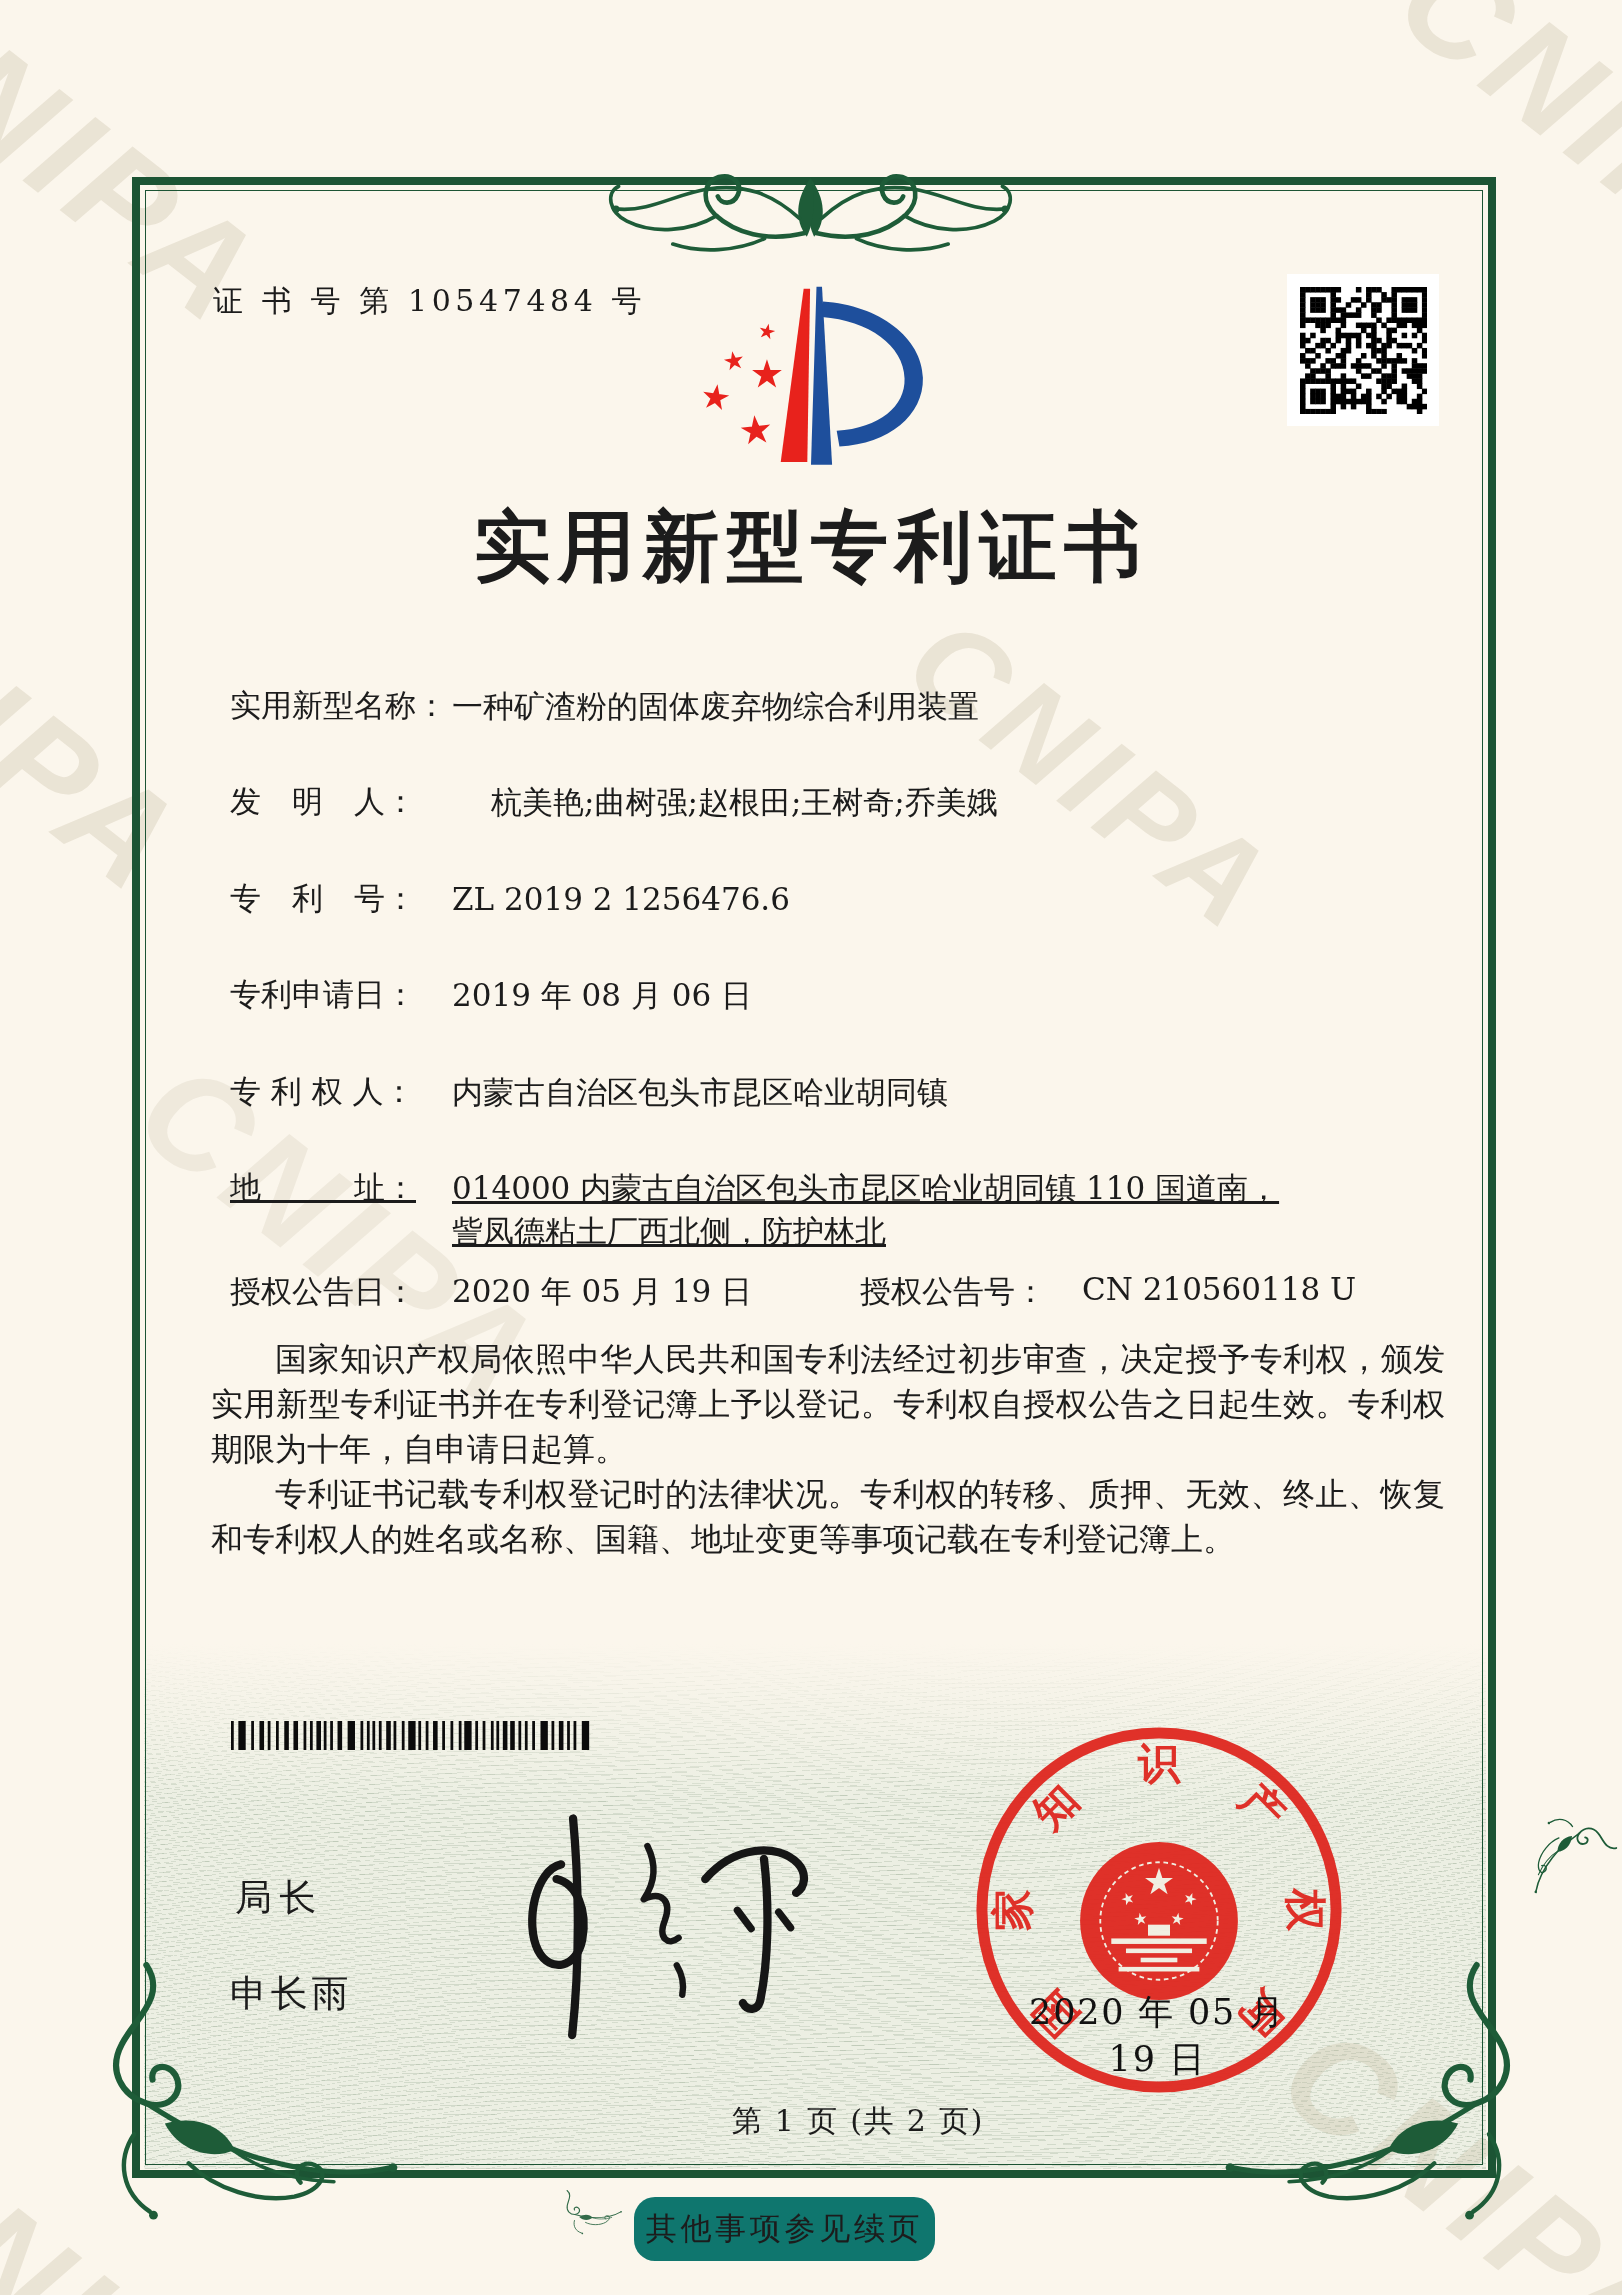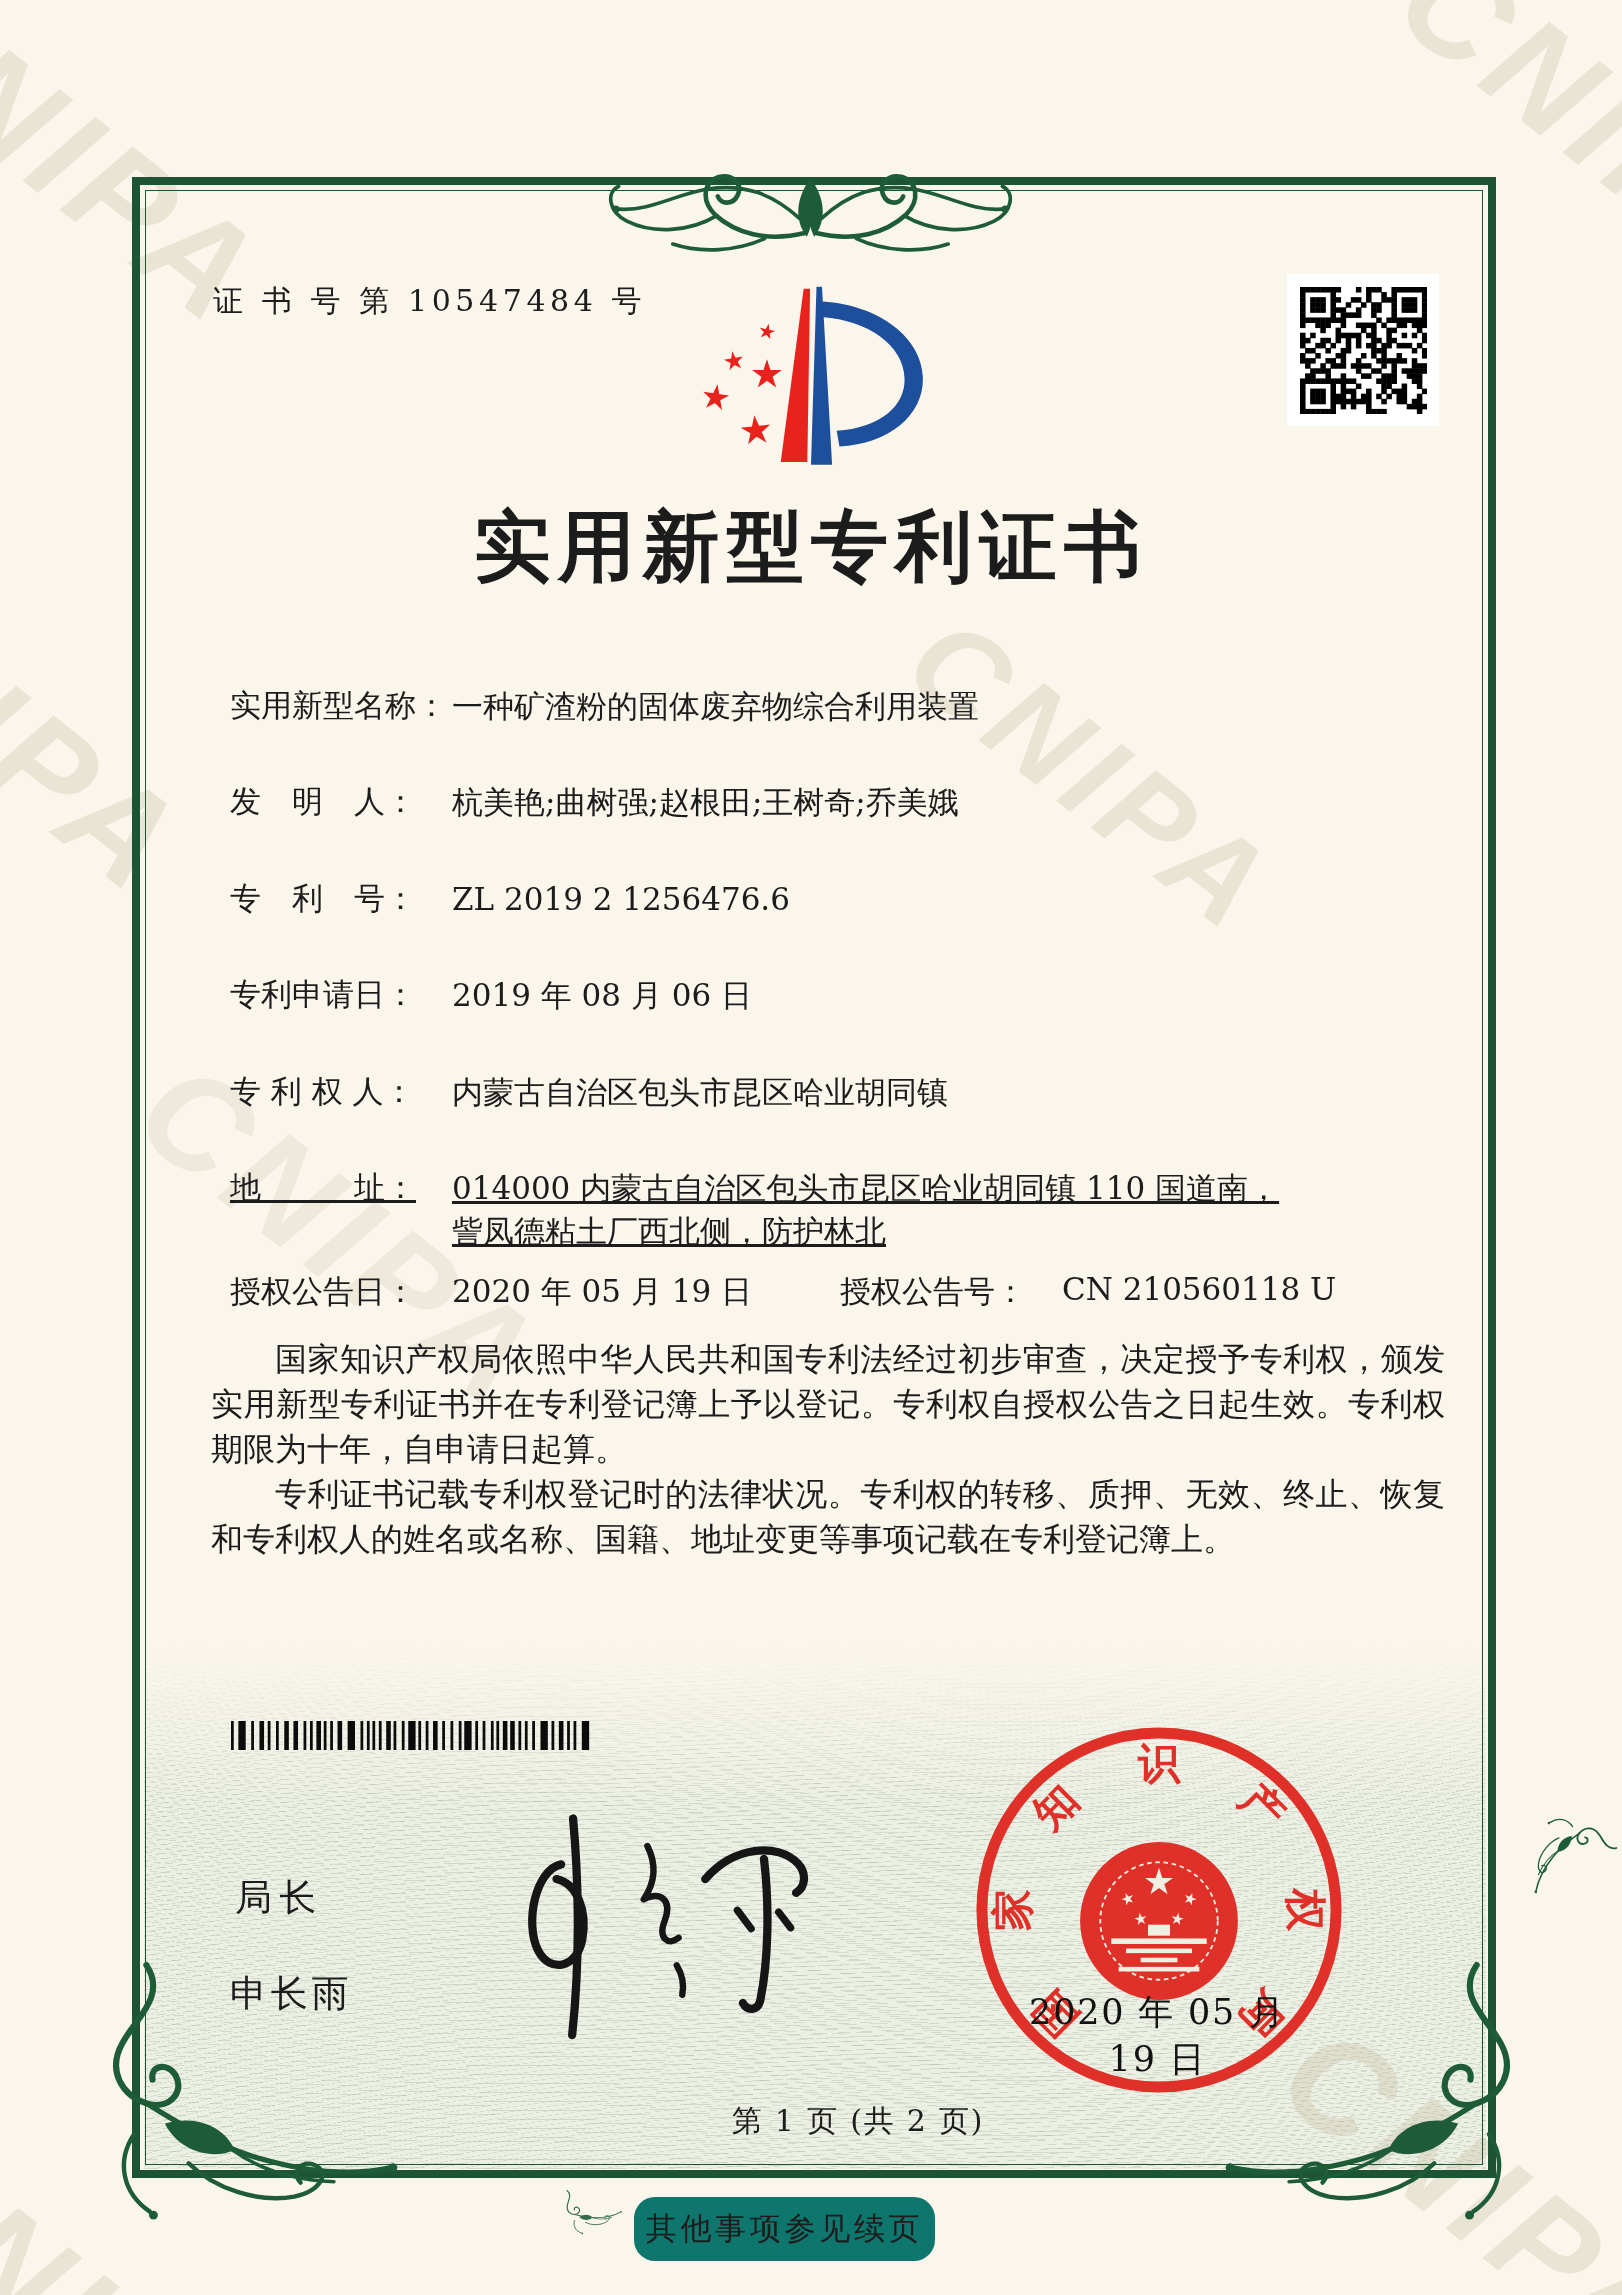--- a/index.html
+++ b/index.html
@@ -43,25 +43,25 @@
   .cert-no{position:absolute;left:213px;top:281px;z-index:5;font-size:30px;letter-spacing:4.6px;}
   .logo{position:absolute;left:700px;top:281px;width:244px;height:197px;z-index:5;}
   .qr{position:absolute;left:1287px;top:274px;width:152px;height:152px;background:#ffffff;z-index:5;}
   .qr svg{margin:13px;display:block;}
   .title{position:absolute;left:0;top:496px;width:1622px;text-align:center;z-index:5;
          font-size:77px;font-weight:bold;letter-spacing:7.3px;}
 
   
   .fields{position:absolute;left:230px;top:685px;width:1221px;z-index:5;font-size:31px;}
   .frow{position:absolute;left:0;display:flex;align-items:flex-start;width:1221px;}
-  .r0{top:0px;}  .r1{top:96px;} .r2{top:193px;} .r3{top:289px;} .r4{top:386px;} .r5{top:482px;text-decoration:underline;}
+  .r0{top:0px;}  .r1{top:96px;gap:39px;} .r2{top:193px;} .r3{top:289px;} .r4{top:386px;} .r5{top:482px;text-decoration:underline;}
   .flabel{flex:0 0 222px;white-space:nowrap;}
   .fvalue{white-space:pre-line;line-height:43px;}
   .grant-row{position:absolute;left:230px;top:1271px;width:1221px;z-index:5;font-size:31px;display:flex;}
-  .grant-g2{position:absolute;left:610px;top:0;display:flex;justify-content:center;}
+  .grant-g2{position:absolute;left:630px;top:0;display:flex;justify-content:center;}
 
   
   .legal{position:absolute;left:211px;top:1337px;width:1234px;z-index:5;
          font-size:32px;line-height:45px;text-align:justify;}
   .legal p{margin:0;text-indent:2em;}
 
   
   .barcode{position:absolute;left:231px;top:1721px;width:360px;height:29px;z-index:5;}
 
   

